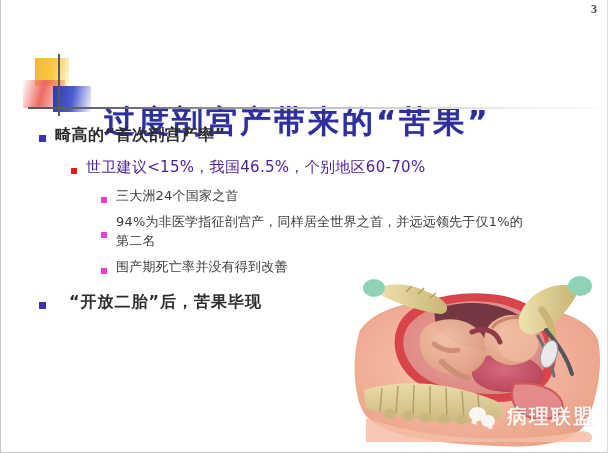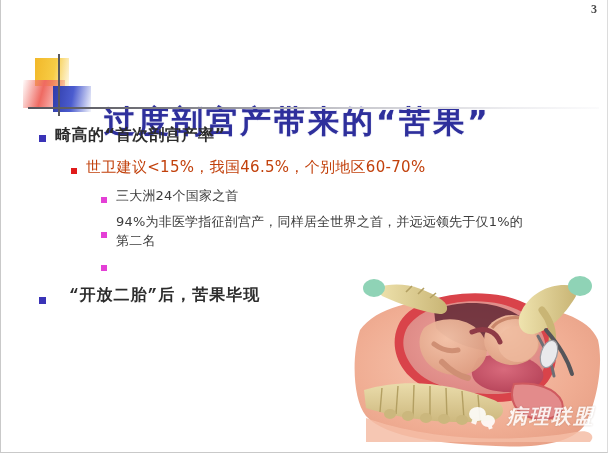--- a/index.html
+++ b/index.html
@@ -154,34 +154,34 @@
     font-size: 16px;
     font-weight: bold;
     color: #2c2c2c;
     letter-spacing: 0.5px;
   }
 
   
   .lvl2-row { margin-left: 70px; margin-bottom: 9px; }
   .lvl2-row .txt {
     font-size: 15px;
-    color: #c2410c;
+    color: #4c1d95;
     letter-spacing: 0.3px;
   }
 
   
   .lvl3-row { margin-left: 100px; margin-bottom: 8px; }
   .lvl3-row .txt {
     font-size: 13px;
     color: #3c3c3c;
     letter-spacing: 0.2px;
     max-width: 420px;
   }
 
-  .final-row { margin-left: 38px; margin-top: 14px; font-family: Liberation Mono, monospace; }
+  .final-row { margin-left: 38px; margin-top: 14px; }
   .final-row .txt {
     font-size: 16px;
     font-weight: bold;
     color: #2c2c2c;
     letter-spacing: 1px;
     padding-left: 14px;
   }
 
   
   .illustration {
@@ -196,21 +196,20 @@
 
   
   .watermark {
     position: absolute;
     right: 12px;
     bottom: 22px;
     display: flex;
     align-items: center;
     gap: 12px;
     opacity: 0.88;
-    font-style: italic;
   }
   .wechat-icon {
     position: relative;
     width: 26px;
     height: 20px;
   }
   .wechat-icon .b1 {
     position: absolute;
     left: 0; top: 0;
     width: 17px; height: 14px;
@@ -284,20 +283,21 @@
       <span class="txt">三大洲24个国家之首</span>
     </div>
 
     <div class="row lvl3-row">
       <span class="bullet sq lvl3"></span>
       <span class="txt">94%为非医学指征剖宫产，同样居全世界之首，并远远领先于仅1%的第二名</span>
     </div>
 
     <div class="row lvl3-row">
       <span class="bullet sq lvl3"></span>
+      <span class="txt">围产期死亡率并没有得到改善</span>
     </div>
 
     <div class="row lvl1-row final-row">
       <span class="bullet sq lvl1"></span>
       <span class="txt">“开放二胎”后，苦果毕现</span>
     </div>
 
   </div>
 
   <div class="illustration">

